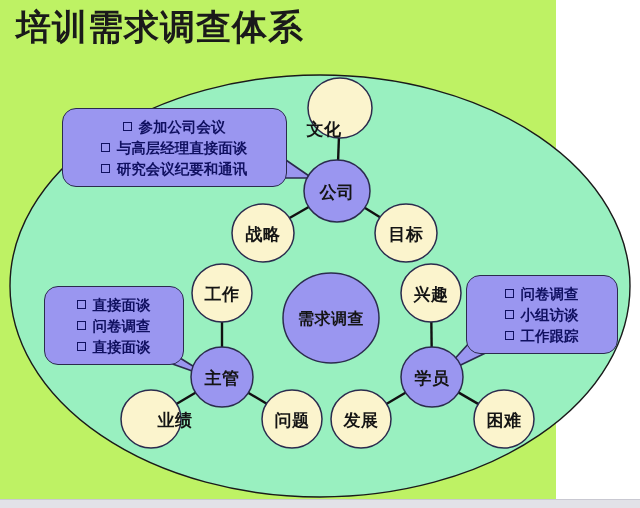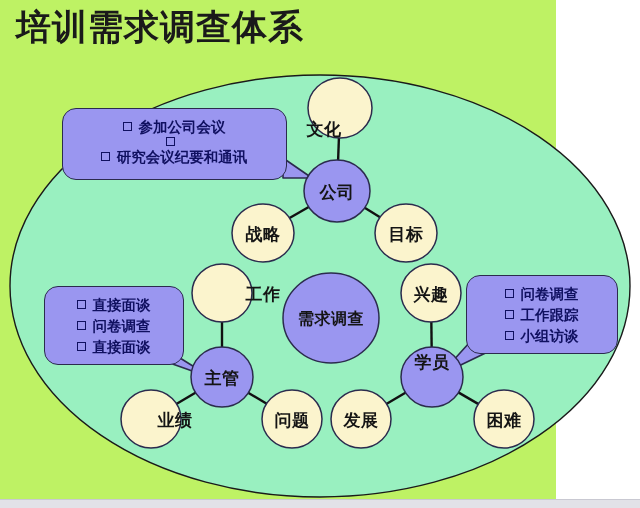--- a/index.html
+++ b/index.html
@@ -141,38 +141,39 @@
         <ellipse cx="504" cy="419" rx="30" ry="29" fill="#fbf4cd" stroke="#2b2b4d" stroke-width="1.5"></ellipse>
       </g>
   </svg>
 
   <div id="labels">
       <div class="node-label" style="left: 324px; top: 109px; margin-top: 20px;">文化</div>
       <div class="node-label" style="left: 337px; top: 192px;">公司</div>
       <div class="node-label" style="left: 406px; top: 234px;">目标</div>
       <div class="node-label" style="left: 263px; top: 234px;">战略</div>
       <div class="node-label center" style="left: 331px; top: 319px;">需求调查</div>
-      <div class="node-label" style="left: 222px; top: 294px; margin-left: 41px;">工作</div>
+      <div class="node-label" style="left: 222px; top: 294px;">工作</div>
       <div class="node-label" style="left: 222px; top: 378px;">主管</div>
       <div class="node-label" style="left: 431px; top: 294px;">兴趣</div>
-      <div class="node-label" style="left: 432px; top: 362px;">学员</div>
+      <div class="node-label" style="left: 432px; top: 378px;">学员</div>
       <div class="node-label" style="left: 151px; top: 420px; margin-left: 24px;">业绩</div>
       <div class="node-label" style="left: 292px; top: 420px; text-align: right;">问题</div>
       <div class="node-label" style="left: 361px; top: 420px; text-align: center;">发展</div>
       <div class="node-label" style="left: 504px; top: 420px;">困难</div>
     </div>
   <div id="callouts">
       <div class="callout" style="left: 62px; top: 108px; width: 225px; min-height: 72px; background: rgb(154, 150, 240);">
         <ul>
           <li>
             <span class="bullet" style="border-color: rgb(16, 16, 96);"></span>
             <span style="color: rgb(16, 16, 96);">参加公司会议</span>
           </li>
           <li>
             <span class="bullet" style="border-color: rgb(16, 16, 96);"></span>
+            <span style="color: rgb(16, 16, 96);">与高层经理直接面谈</span>
           </li>
           <li>
             <span class="bullet" style="border-color: rgb(16, 16, 96);"></span>
             <span style="color: rgb(16, 16, 96);">研究会议纪要和通讯</span>
           </li>
         </ul>
       </div>
       <div class="callout" style="left: 44px; top: 286px; width: 140px; min-height: 74px; background: rgb(154, 150, 240);">
         <ul>
           <li>
@@ -190,24 +191,24 @@
         </ul>
       </div>
       <div class="callout" style="left: 466px; top: 275px; width: 152px; min-height: 74px; background: rgb(154, 150, 240);">
         <ul>
           <li>
             <span class="bullet" style="border-color: rgb(16, 16, 96);"></span>
             <span style="color: rgb(16, 16, 96);">问卷调查</span>
           </li>
           <li>
             <span class="bullet" style="border-color: rgb(16, 16, 96);"></span>
+            <span style="color: rgb(16, 16, 96);">小组访谈</span>
+          </li>
+          <li>
+            <span class="bullet" style="border-color: rgb(16, 16, 96);"></span>
             <span style="color: rgb(16, 16, 96);">工作跟踪</span>
-          </li>
-          <li>
-            <span class="bullet" style="border-color: rgb(16, 16, 96);"></span>
-            <span style="color: rgb(16, 16, 96);">小组访谈</span>
           </li>
         </ul>
       </div>
     </div>
 
   <div id="bottom-bar"></div>
 </div>
 
 </body></html>

